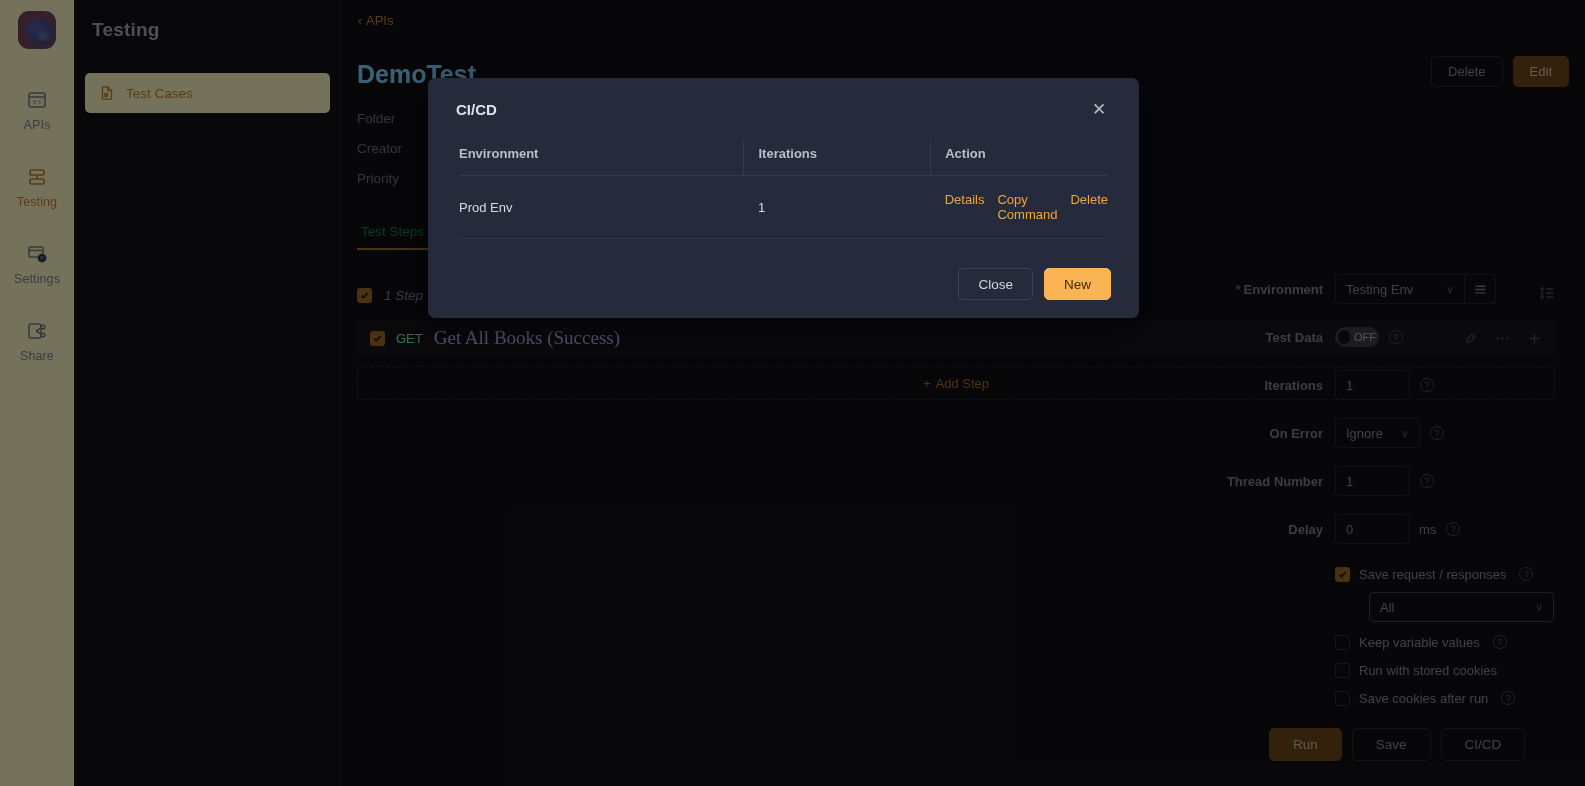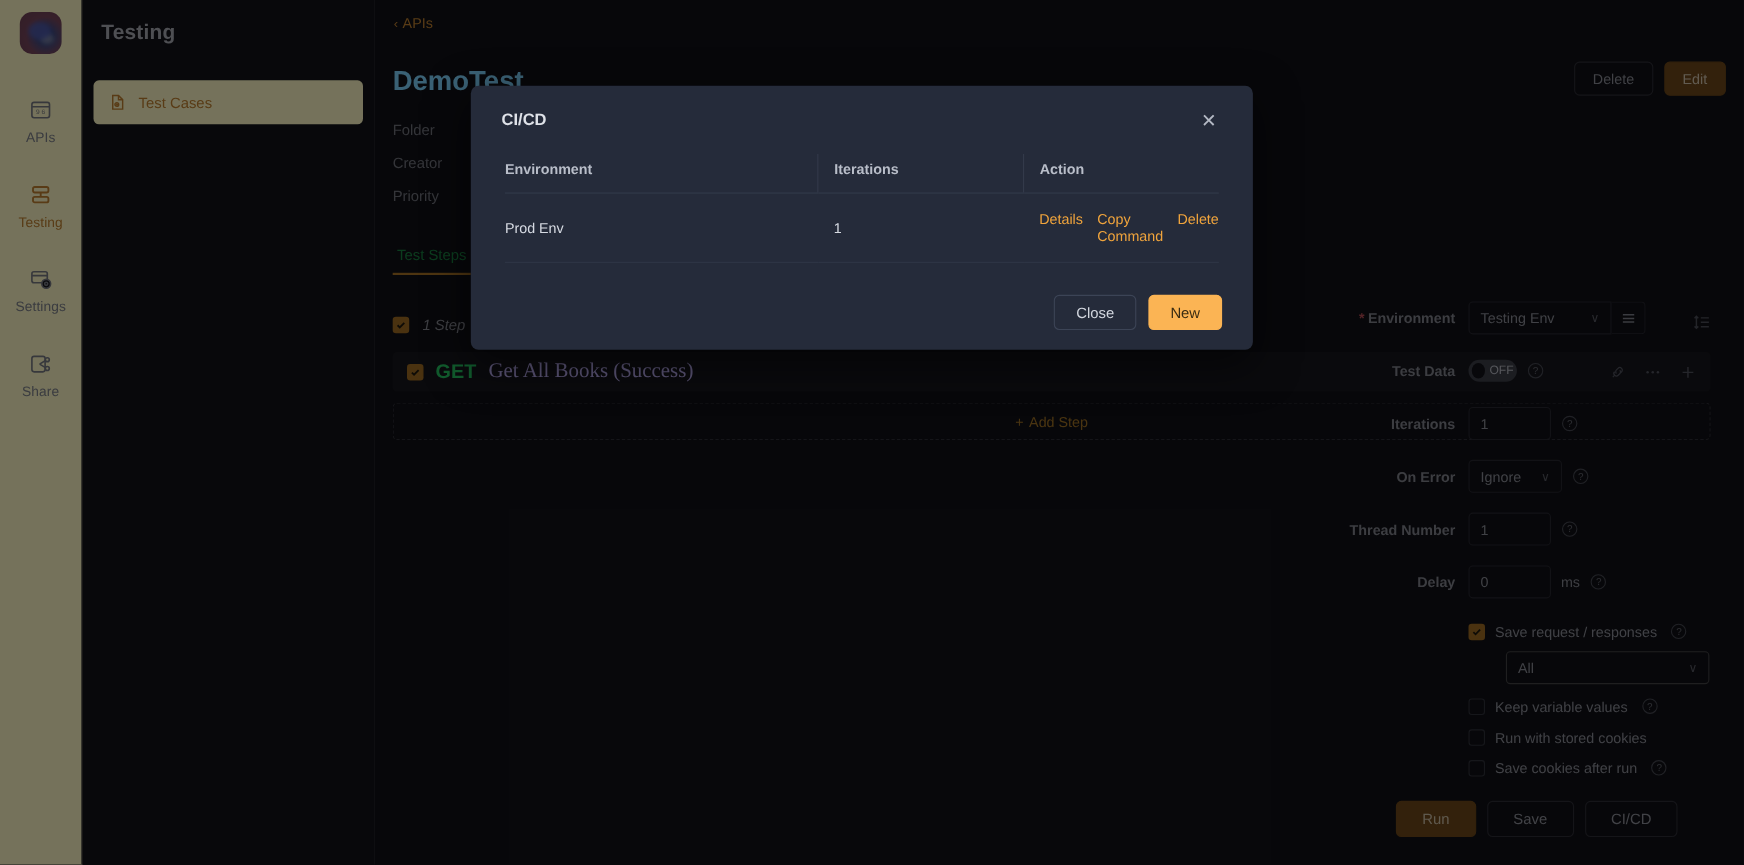--- a/index.html
+++ b/index.html
@@ -100,21 +100,21 @@
     width: 15px; height: 15px; border-radius: 3px; background: #a06b1d;
     display:flex; align-items:center; justify-content:center; flex:none; cursor:pointer;
   }
   .cbx svg { display:block; }
 
   .step-row {
     position: absolute; left: 16px; right: 30px; top: 320px; height: 36px;
     background: #131317; border-radius: 4px;
     display:flex; align-items:center; gap: 11px; padding: 0 13px;
   }
-  .step-method { font-size: 18px; font-weight: 700; color: #22c55e; }
+  .step-method { font-size: 13px; font-weight: 400; color: #86efac; }
   .step-name { font-size: 19px; color: #c4b5fd; font-family: Liberation Serif, serif; }
   .step-icons { margin-left:auto; display:flex; align-items:center; gap: 17px; }
   .step-icons span { color:#4e5059; cursor:pointer; line-height:1; display:flex; }
 
   .add-step {
     position: absolute; left: 16px; right: 30px; top: 366px; height: 34px;
     border: 1px dashed #2b2b32; border-radius: 4px;
     display:flex; align-items:center; justify-content:center; gap:5px;
     font-size: 13px; color: #a0701f; cursor:pointer;
   }

